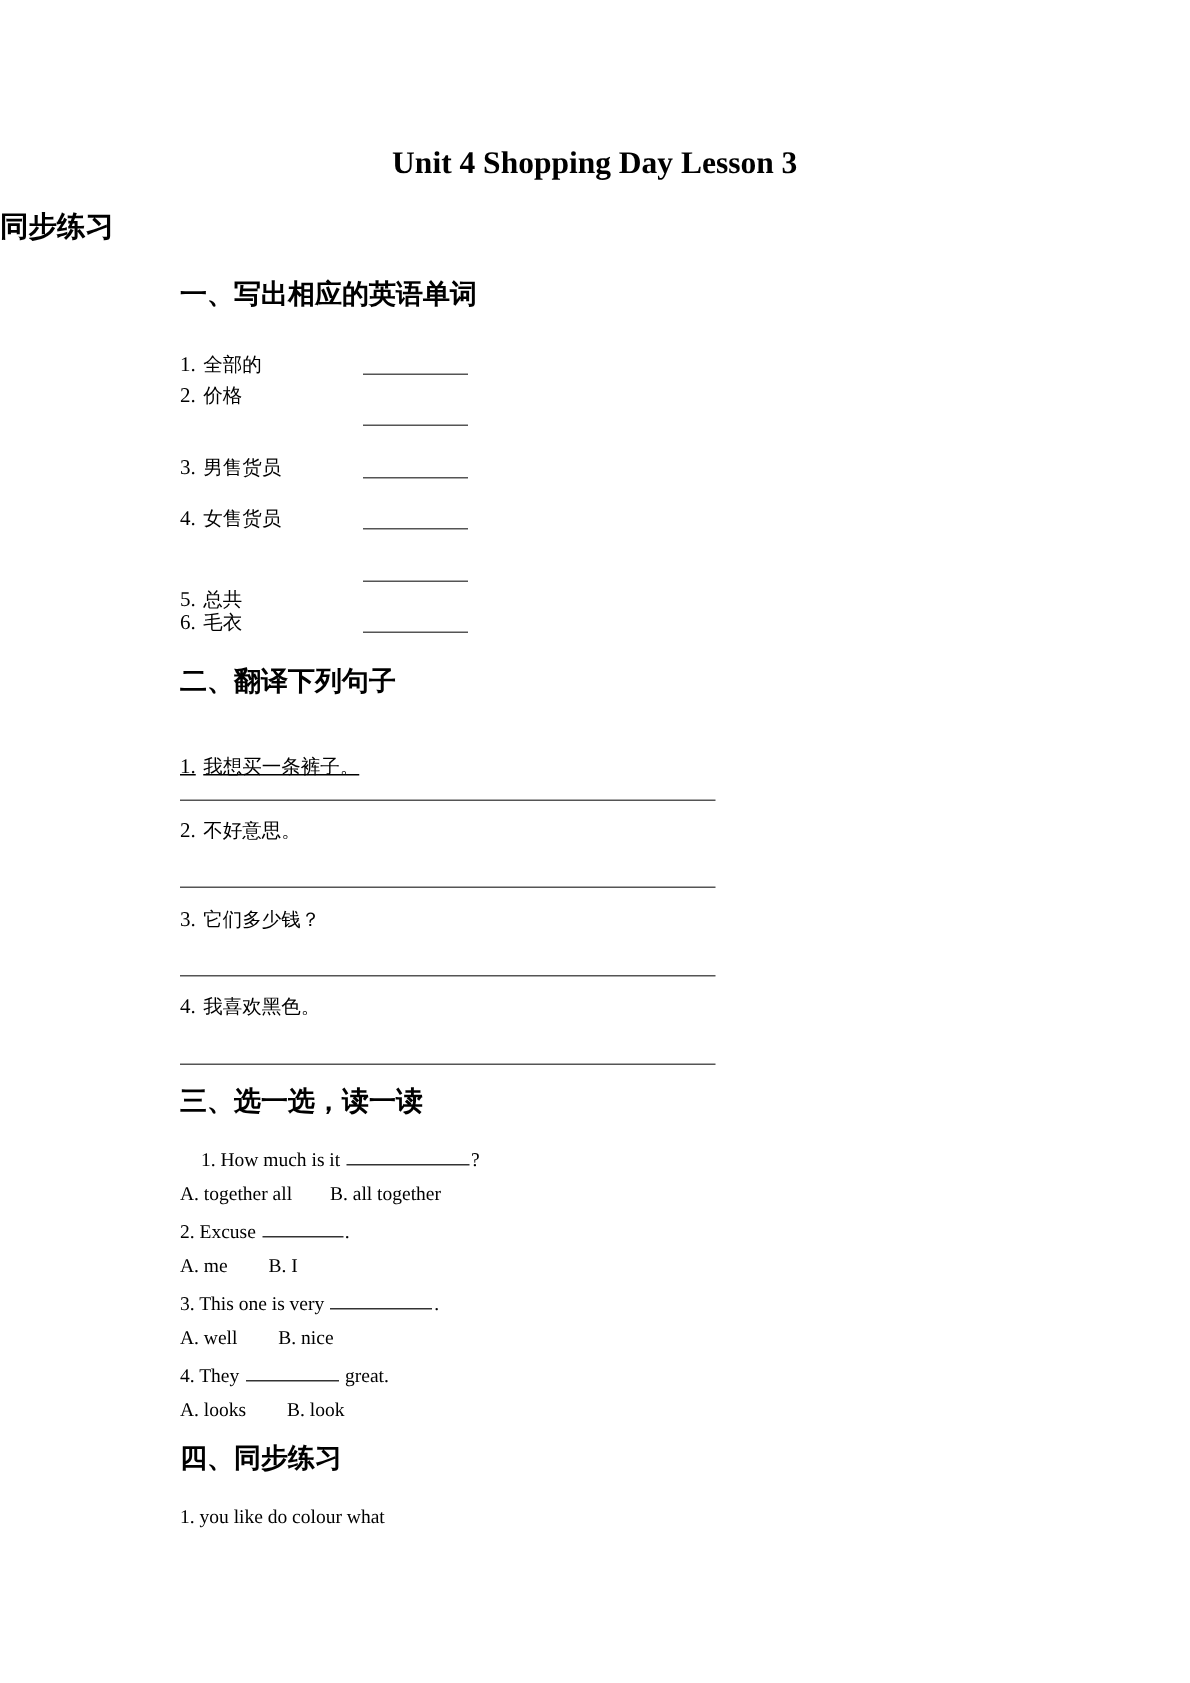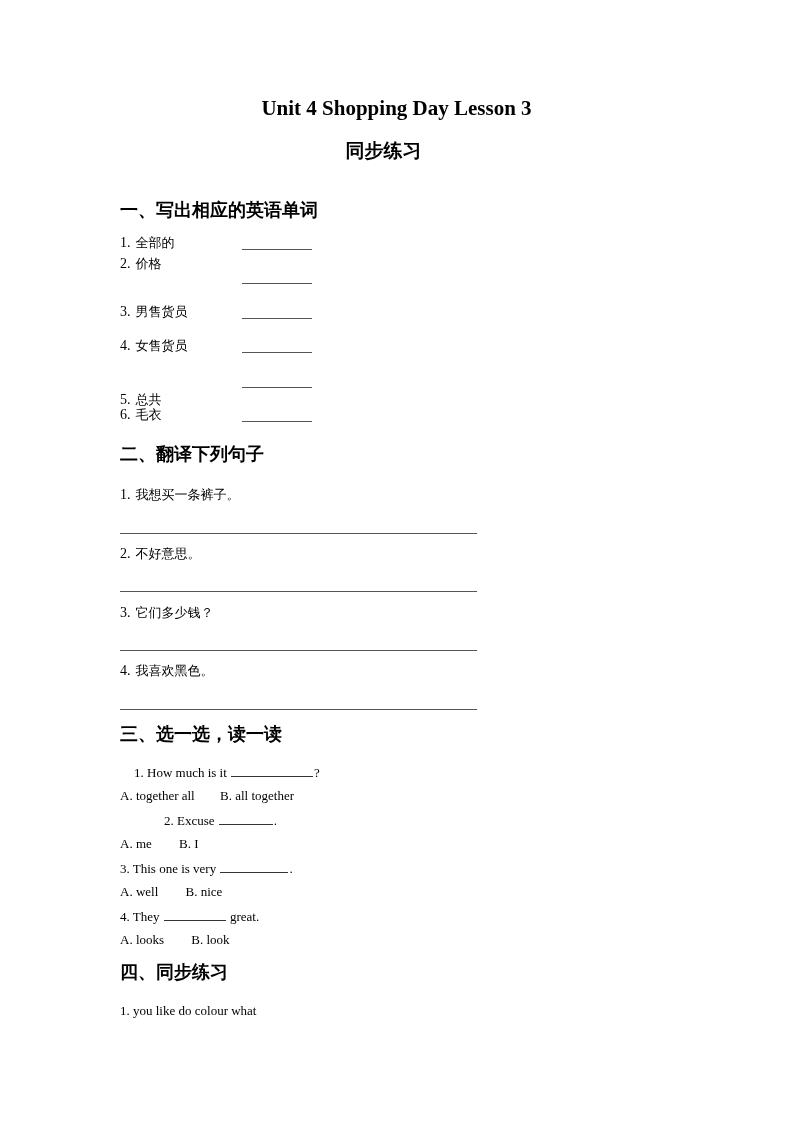--- a/index.html
+++ b/index.html
@@ -18,21 +18,21 @@
     .abs { position: absolute; }
     .title {
       left: 0; width: 793px; top: 96px;
       text-align: center;
       font-family: "Liberation Serif", serif;
       font-weight: bold;
       font-size: 21px;
     }
     .subtitle {
       left: 0; width: 767px; top: 138px;
-      text-align: center;
+      text-align: left;
       font-weight: bold;
       font-size: 19px;
     }
     .section-h {
       left: 120px;
       font-weight: bold;
       font-size: 18px;
       white-space: nowrap;
     }
     .cn-item {
@@ -71,21 +71,21 @@
       margin: 0 1px;
     }
     .opt-b { display: inline-block; }
   </style>
 </head>
 <body>
 
 <div class="abs title">Unit 4 Shopping Day Lesson 3</div>
 <div class="abs subtitle">同步练习</div>
 
-<div class="abs section-h" style="top:198px;">一、写出相应的英语单词</div>
+<div class="abs section-h" style="top:184px;">一、写出相应的英语单词</div>
 
 <div class="abs cn-item" style="top:234px;">
   <span class="num">1.</span><span>全部的</span>
 </div>
 <div class="abs blank-short" style="top:249px;"></div>
 
 <div class="abs cn-item" style="top:255px;">
   <span class="num">2.</span><span>价格</span>
 </div>
 <div class="abs blank-short" style="top:283px;"></div>
@@ -105,21 +105,21 @@
 </div>
 <div class="abs blank-short" style="top:387px;"></div>
 
 <div class="abs cn-item" style="top:406px;text-align:center;">
   <span class="num">6.</span><span>毛衣</span>
 </div>
 <div class="abs blank-short" style="top:421px;"></div>
 
 <div class="abs section-h" style="top:442px;">二、翻译下列句子</div>
 
-<div class="abs cn-item" style="top:486px;">
+<div class="abs cn-item" style="top:502px;text-decoration:underline;">
   <span class="num">1.</span><span>我想买一条裤子。</span>
 </div>
 <div class="abs answer-line" style="top:533px;"></div>
 
 <div class="abs cn-item" style="top:545px;">
   <span class="num">2.</span><span>不好意思。</span>
 </div>
 <div class="abs answer-line" style="top:591px;"></div>
 
 <div class="abs cn-item" style="top:604px;">
@@ -136,21 +136,21 @@
 
 <div class="abs en-line" style="top:764px;margin-left:14px;">
   <span>1. How much is it</span>
   <span class="uline" style="width:82px;"></span><span>?</span>
 </div>
 <div class="abs en-line" style="top:788px;">
   <span>A. together all</span>
   <span class="opt-b" style="margin-left:22px;">B. all together</span>
 </div>
 
-<div class="abs en-line" style="top:812px;margin-left:44px;">
+<div class="abs en-line" style="top:812px;">
   <span>2. Excuse</span>
   <span class="uline" style="width:54px;"></span><span>.</span>
 </div>
 <div class="abs en-line" style="top:836px;">
   <span>A. me</span>
   <span class="opt-b" style="margin-left:24px;">B. I</span>
 </div>
 
 <div class="abs en-line" style="top:860px;">
   <span>3. This one is very</span>

